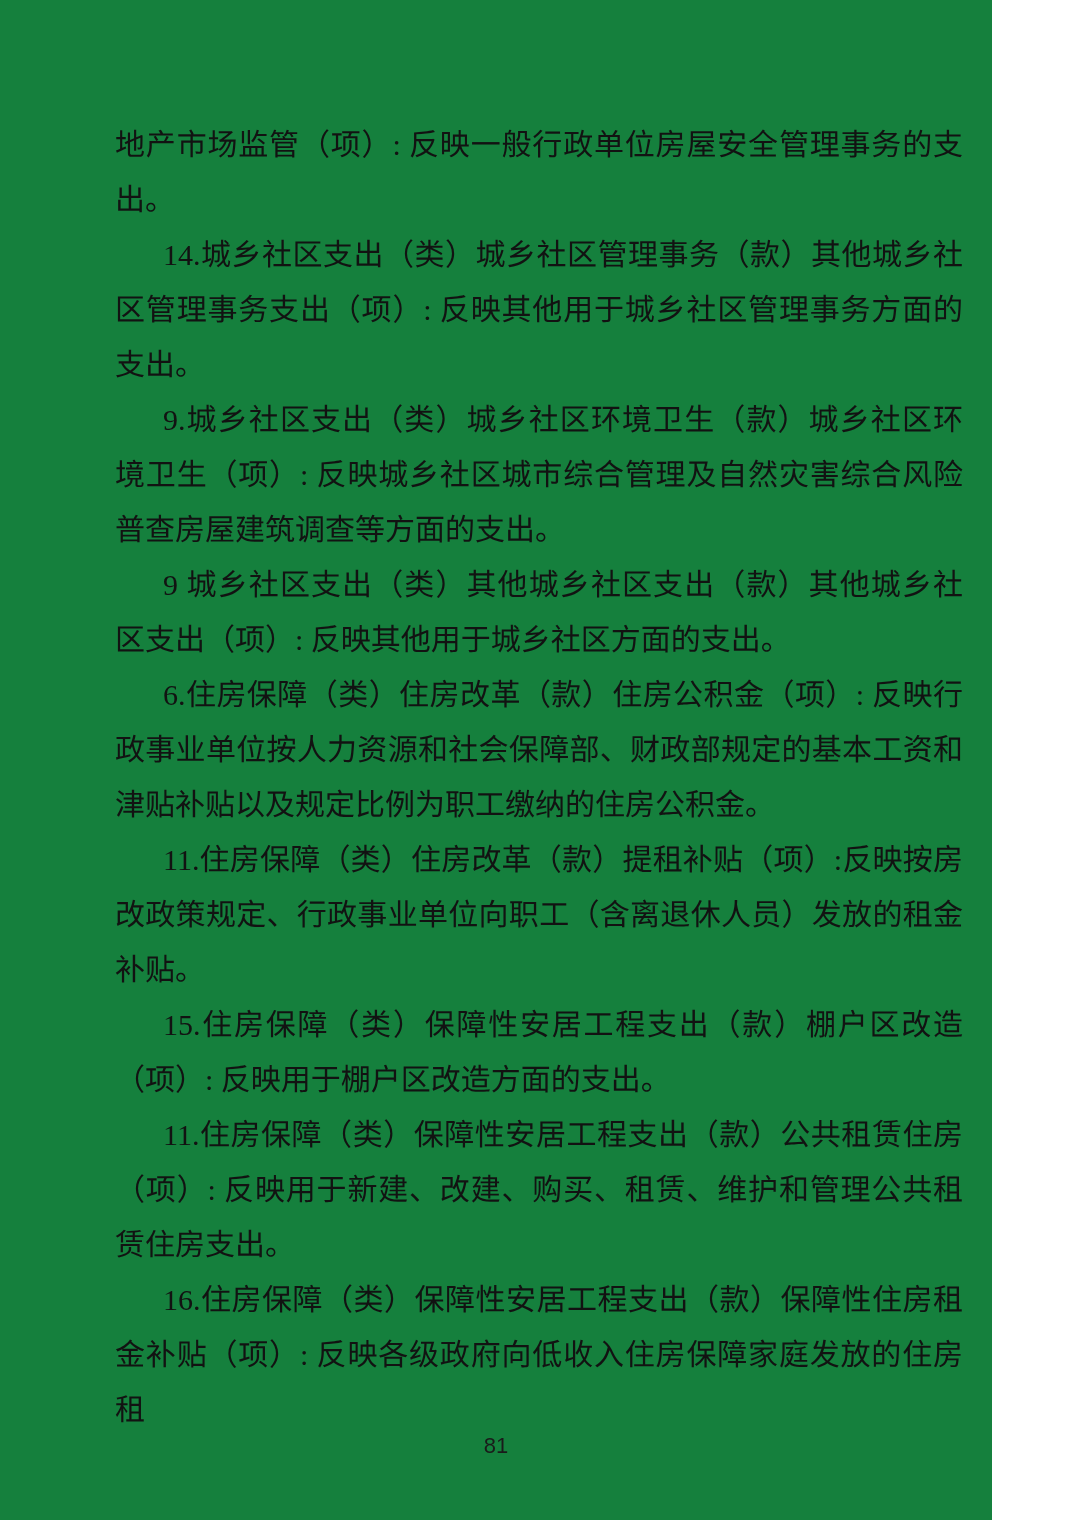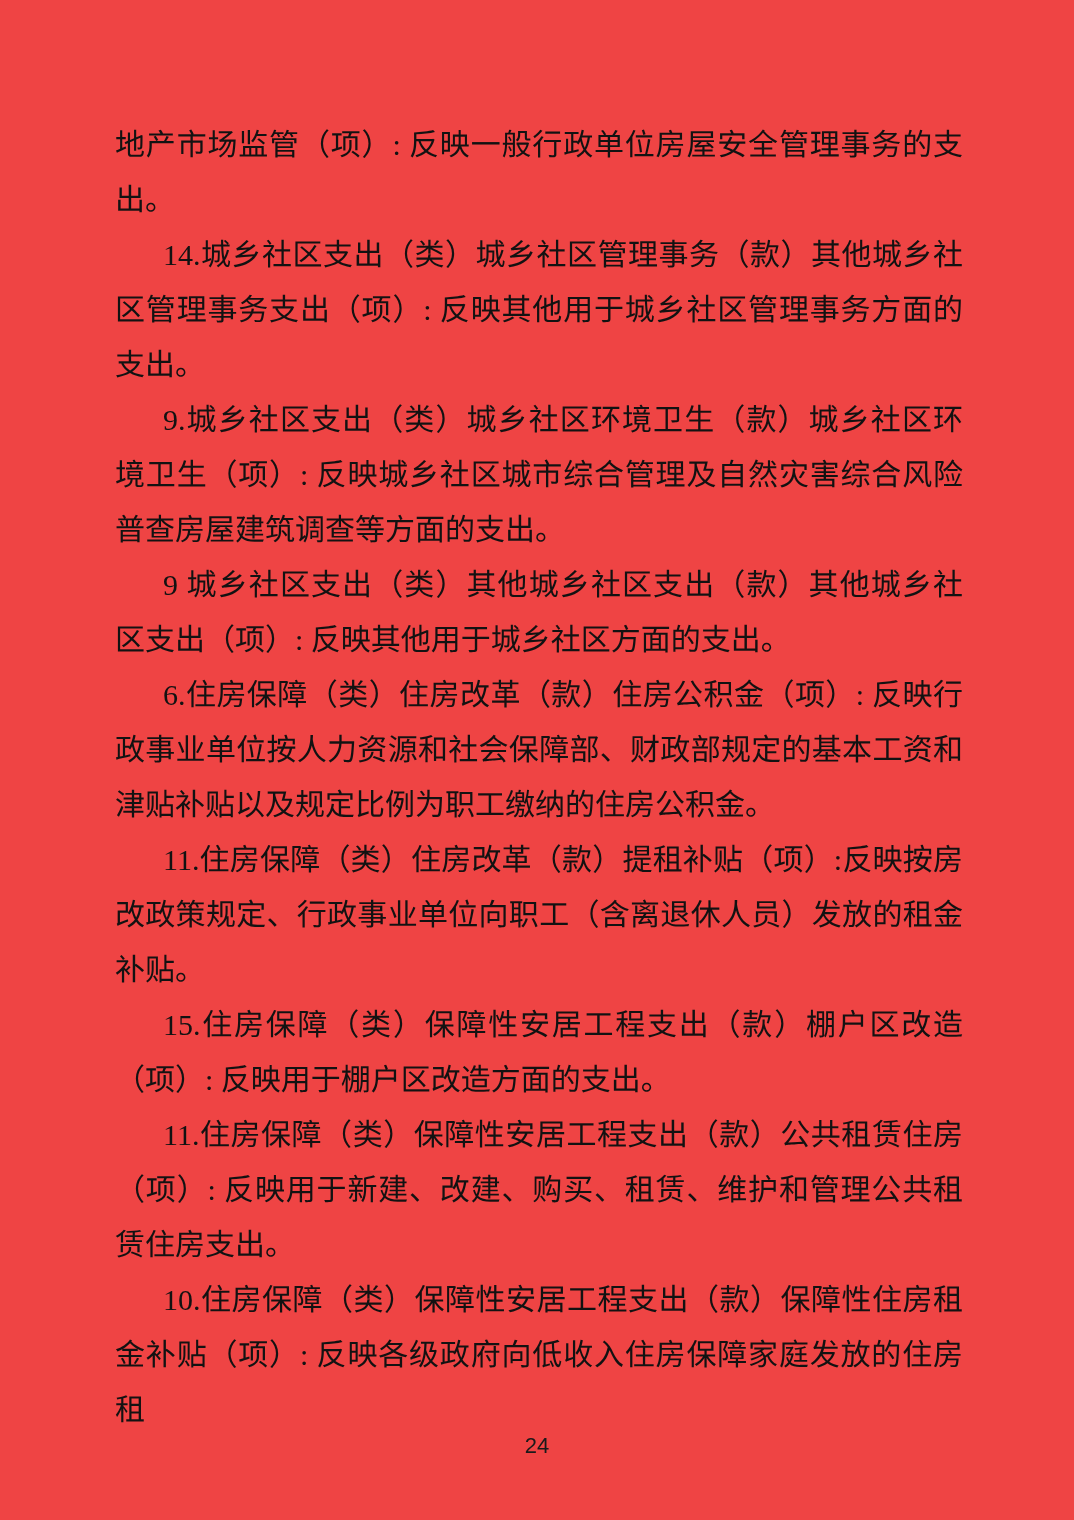--- a/index.html
+++ b/index.html
@@ -2,23 +2,23 @@
 <html lang="zh-CN"><head>
 <meta charset="utf-8">
 <style>
   html, body {
     margin: 0;
     padding: 0;
     background: #ffffff;
   }
   .page {
     position: relative;
-    width: 1074px;
+    width: 992px;
     height: 1520px;
-    background: #ef4444;
+    background: #15803d;
     overflow: hidden;
   }
   .content {
     position: absolute;
     left: 115px;
     top: 117px;
     width: 848px;
     font-family: "Liberation Serif", "DejaVu Serif", serif;
     font-size: 30px;
     line-height: 55px;
@@ -52,16 +52,16 @@
 <div class="page">
   <div class="content" id="content">
       <p class="para">地产市场监管（项）: 反映一般行政单位房屋安全管理事务的支出。</p>
       <p class="para indent">14.城乡社区支出（类）城乡社区管理事务（款）其他城乡社区管理事务支出（项）: 反映其他用于城乡社区管理事务方面的支出。</p>
       <p class="para indent">9.城乡社区支出（类）城乡社区环境卫生（款）城乡社区环境卫生（项）: 反映城乡社区城市综合管理及自然灾害综合风险普查房屋建筑调查等方面的支出。</p>
       <p class="para indent">9 城乡社区支出（类）其他城乡社区支出（款）其他城乡社区支出（项）: 反映其他用于城乡社区方面的支出。</p>
       <p class="para indent">6.住房保障（类）住房改革（款）住房公积金（项）: 反映行政事业单位按人力资源和社会保障部、财政部规定的基本工资和津贴补贴以及规定比例为职工缴纳的住房公积金。</p>
       <p class="para indent">11.住房保障（类）住房改革（款）提租补贴（项）:反映按房改政策规定、行政事业单位向职工（含离退休人员）发放的租金补贴。</p>
       <p class="para indent">15.住房保障（类）保障性安居工程支出（款）棚户区改造（项）: 反映用于棚户区改造方面的支出。</p>
       <p class="para indent">11.住房保障（类）保障性安居工程支出（款）公共租赁住房（项）: 反映用于新建、改建、购买、租赁、维护和管理公共租赁住房支出。</p>
-      <p class="para indent">10.住房保障（类）保障性安居工程支出（款）保障性住房租金补贴（项）: 反映各级政府向低收入住房保障家庭发放的住房租</p>
+      <p class="para indent">16.住房保障（类）保障性安居工程支出（款）保障性住房租金补贴（项）: 反映各级政府向低收入住房保障家庭发放的住房租</p>
     </div>
-  <div class="footer">24</div>
+  <div class="footer">81</div>
 </div>
 
 </body></html>

